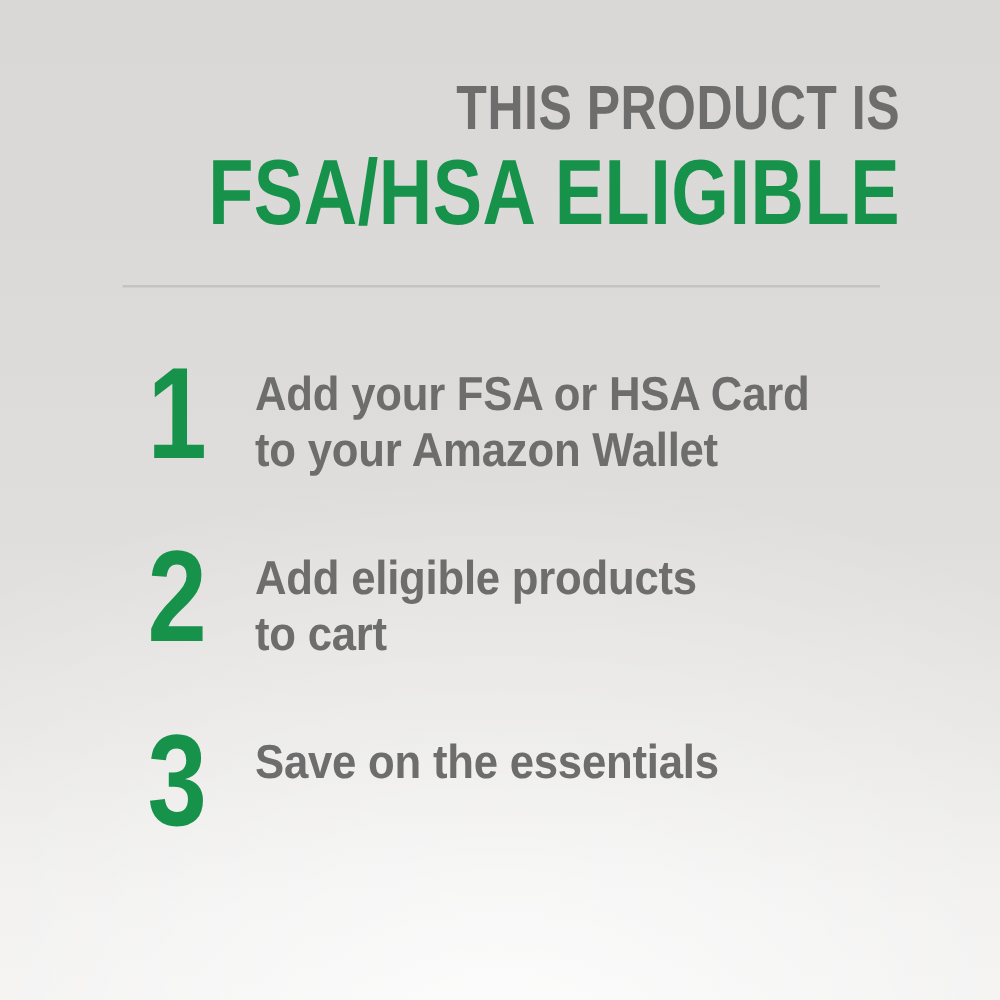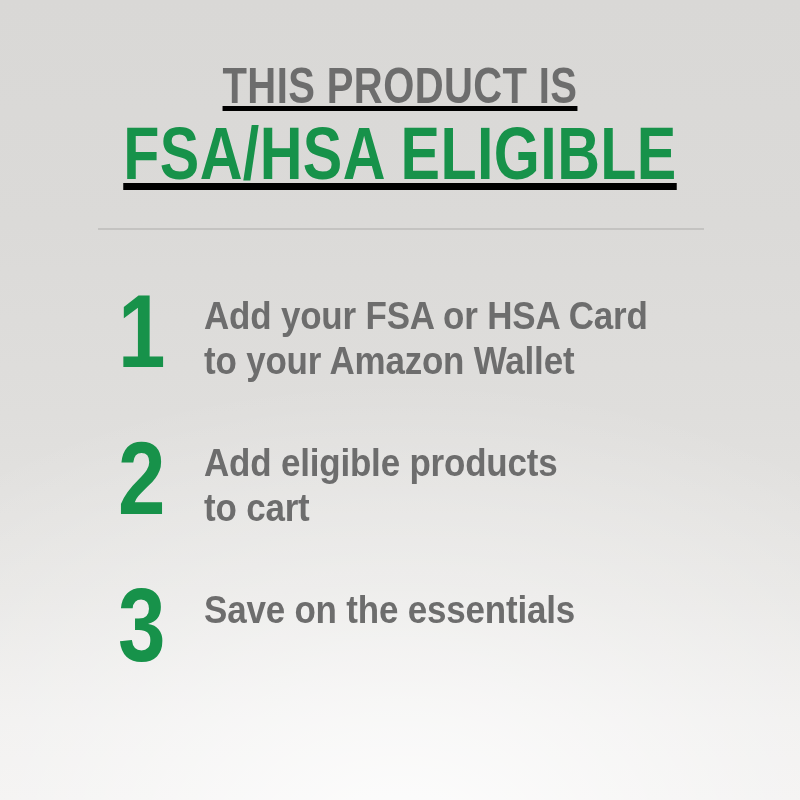--- a/index.html
+++ b/index.html
@@ -34,22 +34,21 @@
         #eeedec 90%,
         #f0efee 100%);
   }
 
   
   .header {
     position: absolute;
     top: 60px;
     left: 0;
     width: 800px;
-    text-align: center;
-    text-decoration: underline;
+    text-align: right;
   }
 
   .headline-top {
     color: #6d6d6d;
     font-size: 50px;
     line-height: 52px;
     font-weight: 700;
     letter-spacing: 0.5px;
     transform: scaleX(0.80);
     transform-origin: center center;

